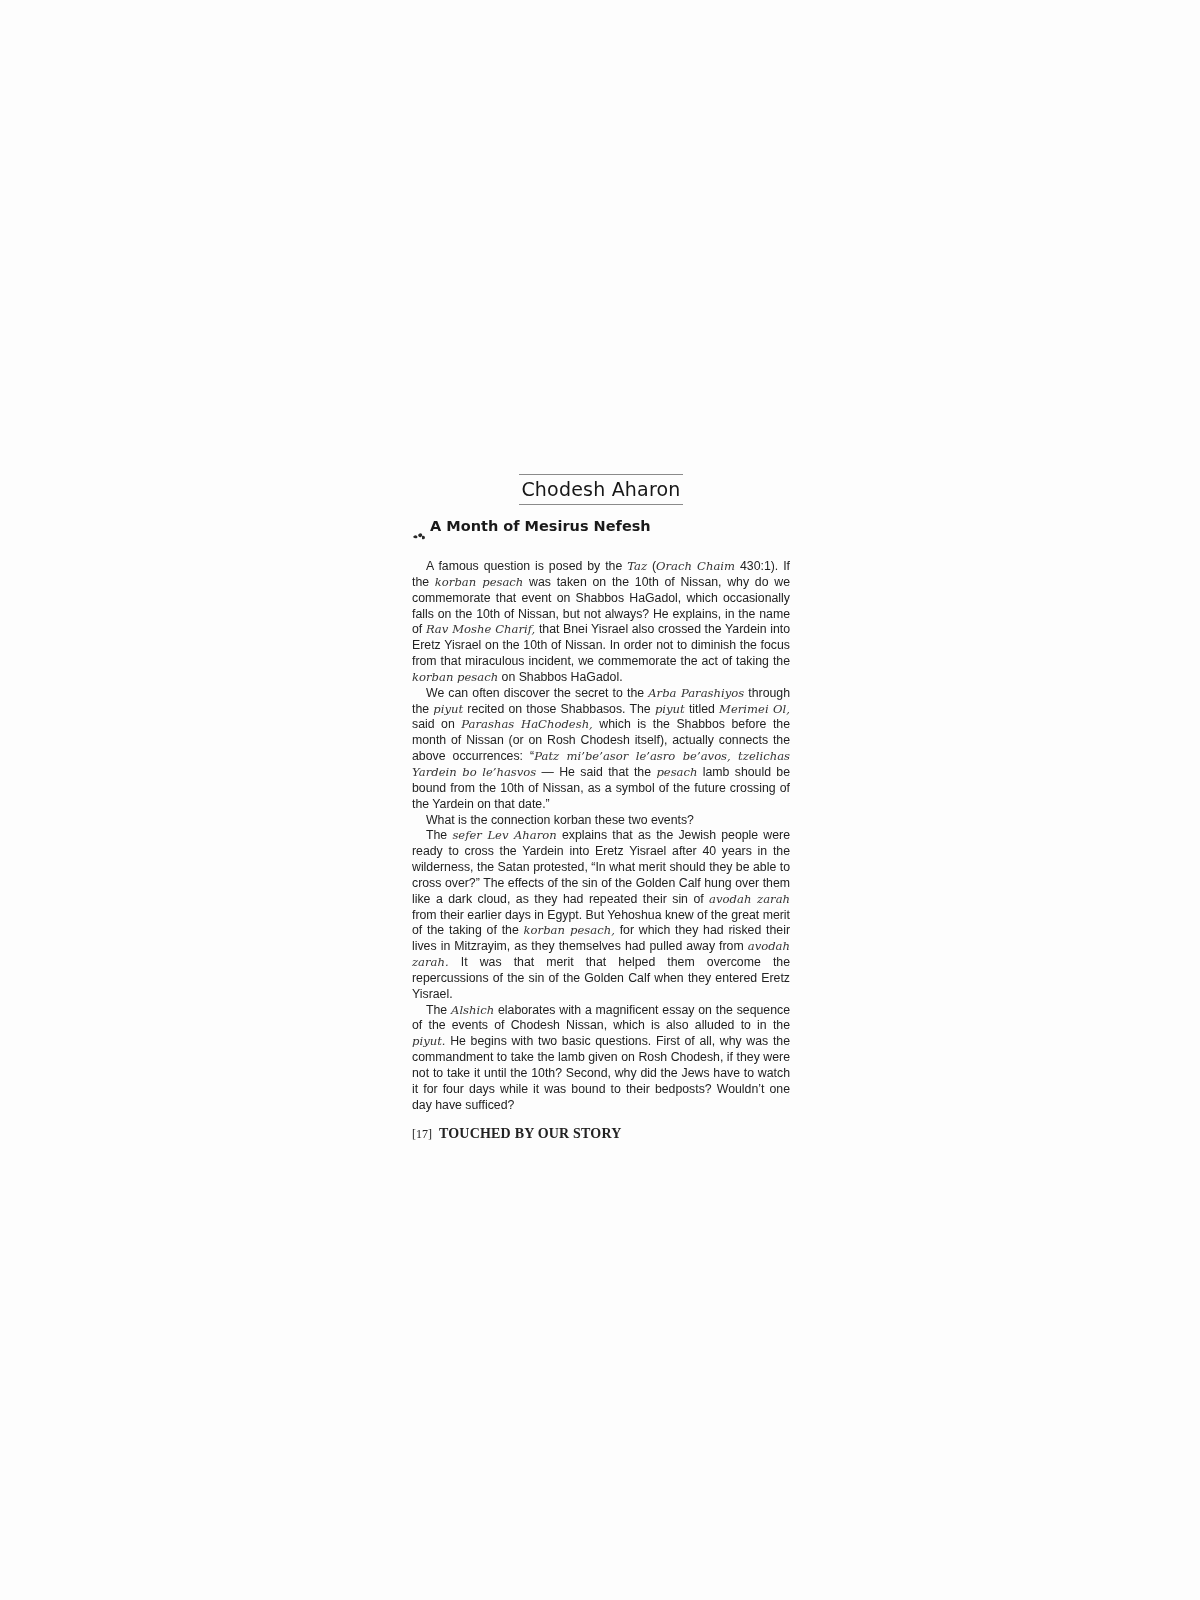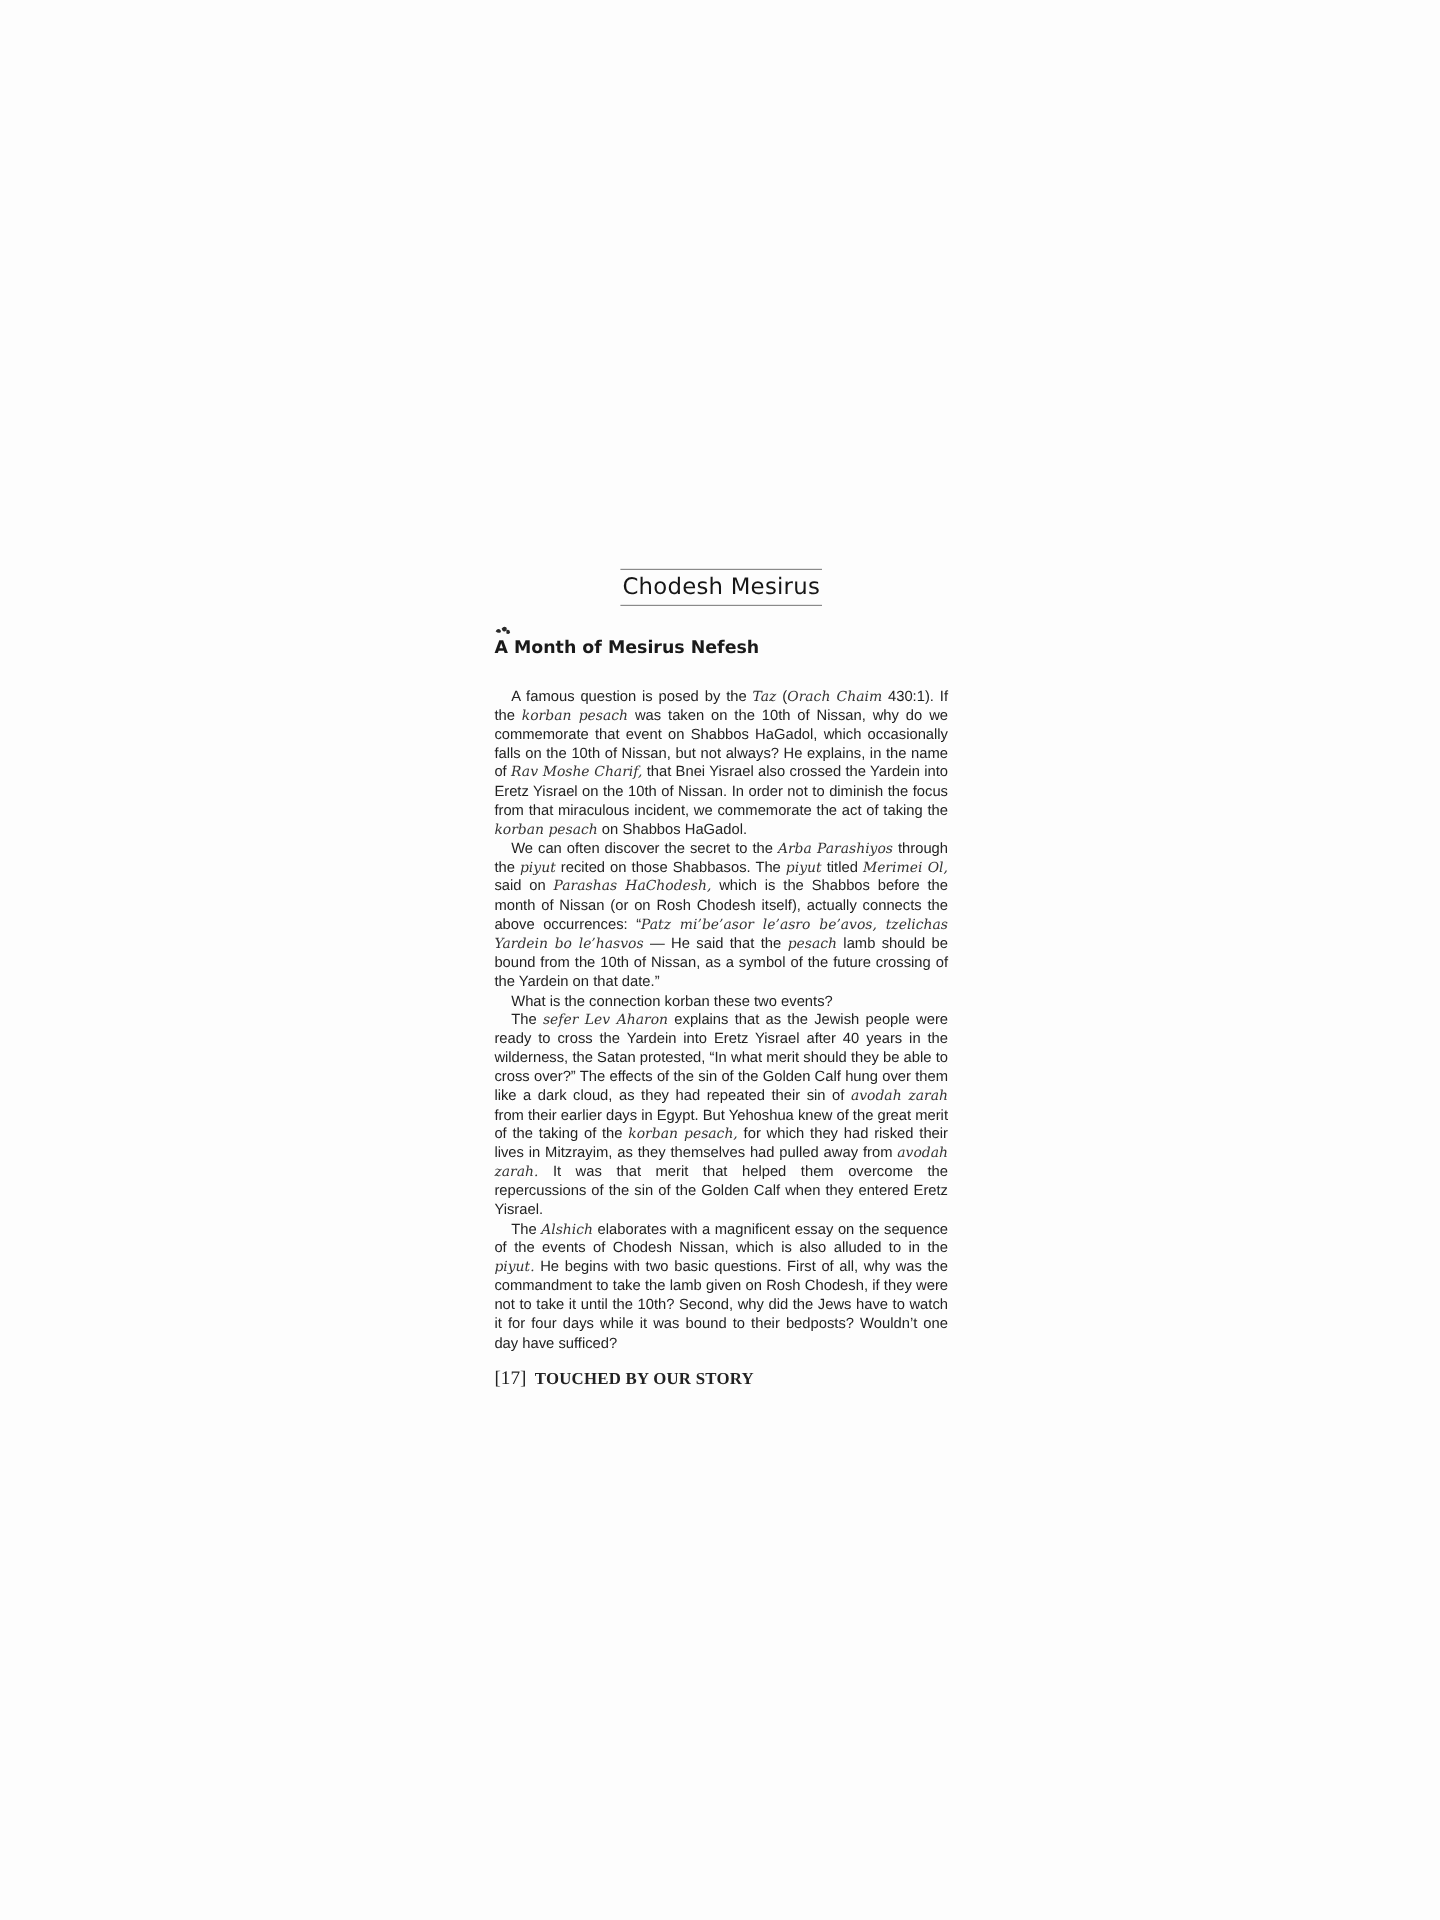--- a/index.html
+++ b/index.html
@@ -32,24 +32,23 @@
     color: #161616;
     line-height: 22px;
   }
   .section-heading {
     margin-top: 11px;
     font-family: "DejaVu Sans", sans-serif;
     font-size: 14.5px;
     font-weight: bold;
     color: #1a1a1a;
     display: flex;
-    align-items: flex-start;
+    align-items: flex-end;
     gap: 4px;
     line-height: 20px;
-    flex-direction: column;
   }
   .ornament-icon {
     display: inline-block;
     width: 14px;
     height: 10px;
   }
   .body-text {
     margin-top: 23px;
     font-size: 12.3px;
     line-height: 15.85px;
@@ -64,36 +63,36 @@
   .footer {
     margin-top: 12px;
     font-size: 11.5px;
     color: #222;
     display: flex;
     gap: 7px;
     align-items: baseline;
   }
   .page-number {
     font-family: "Liberation Serif", serif;
-    font-size: 16px;
+    font-size: 12px;
   }
   .running-title {
     font-family: "Liberation Serif", serif;
     font-weight: bold;
     font-size: 14px;
     letter-spacing: 0.2px;
   }
 </style>
 </head>
 <body>
 
 <div class="page-column">
 
   <div class="chapter-title-wrap">
-    <span class="chapter-title">Chodesh Mesirus</span>
+    <span class="chapter-title">Chodesh Aharon</span>
   </div>
 
   <div class="section-heading">
     <span class="ornament-icon">
       <svg width="14" height="10" viewBox="0 0 14 10">
         <path d="M1 6 Q3 3 5 5 Q6 6 5 7 Q3 8 1 6 Z" fill="#2a2a2a"></path>
         <path d="M6 4 Q8 1 10 3 Q11 5 9 6 Q7 7 6 4 Z" fill="#2a2a2a"></path>
         <path d="M10 5 Q13 4 13 7 Q12 9 10 8 Z" fill="#2a2a2a"></path>
       </svg>
     </span>

